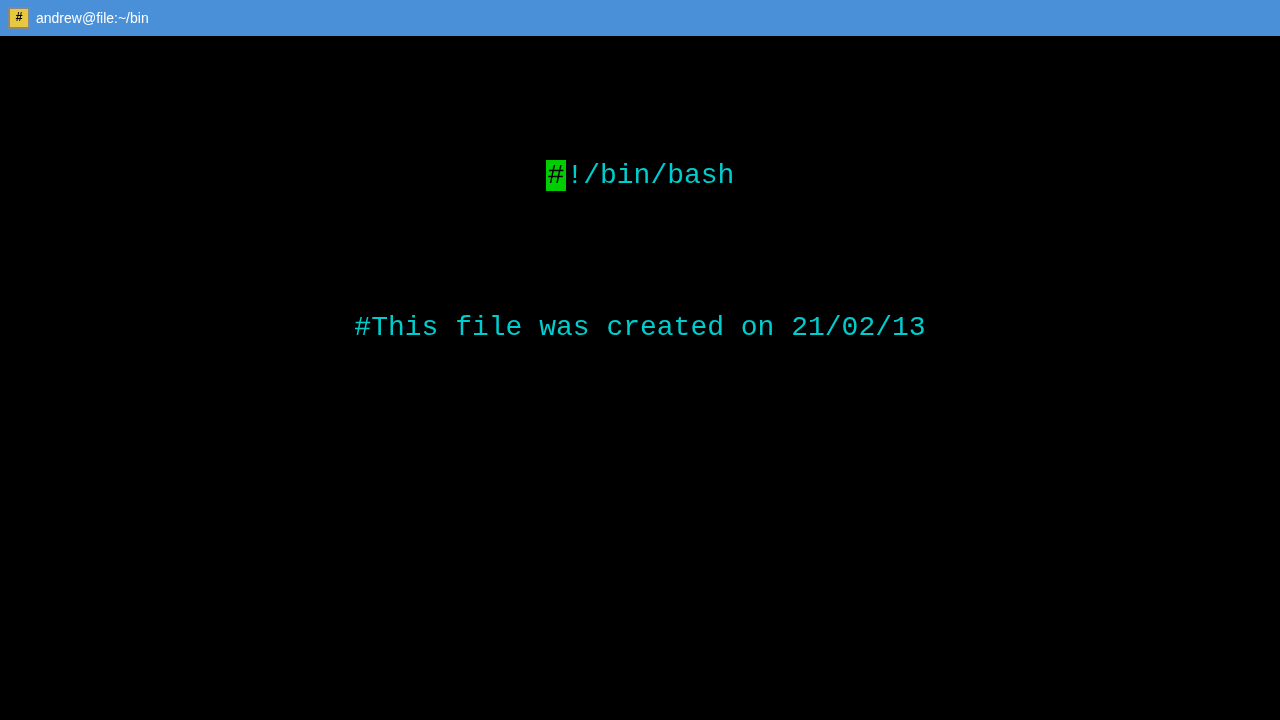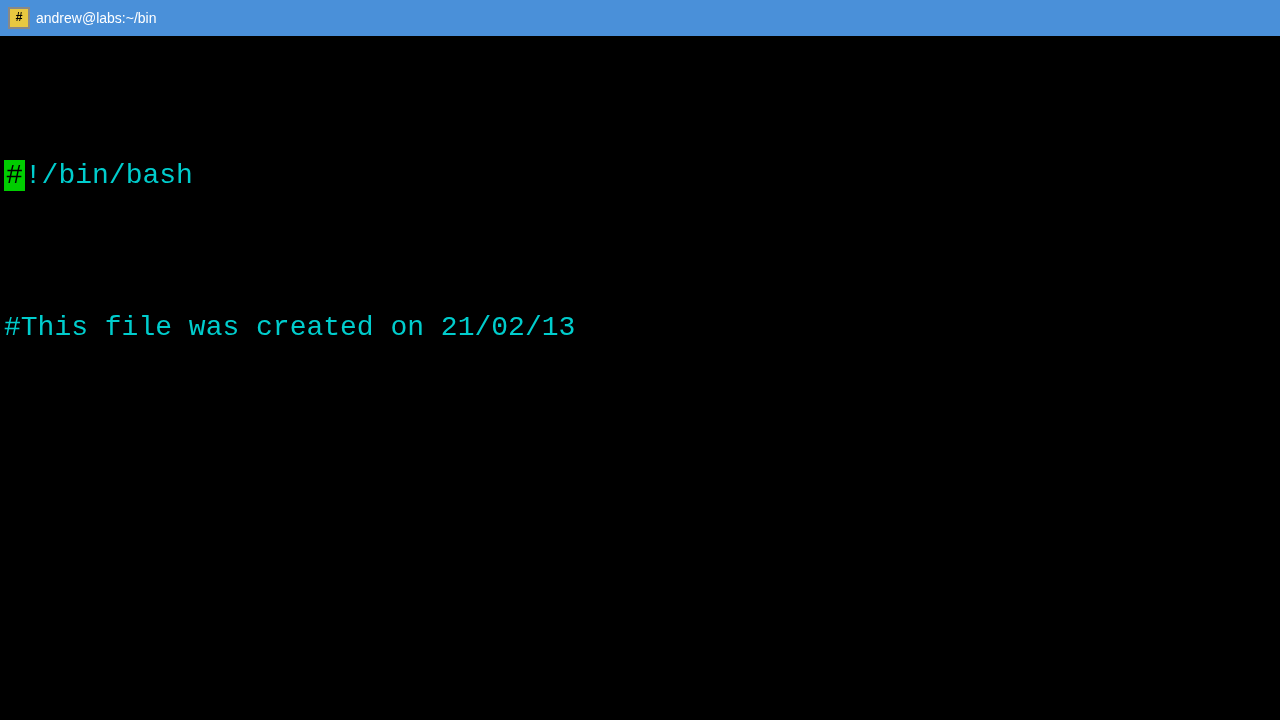--- a/index.html
+++ b/index.html
@@ -66,34 +66,35 @@
 
     
     .shebang-hash {
       background: #00cd00;
       color: #000000;
       padding: 0 2px;
     }
 
     .line {
       display: block;
+      text-align: center;
     }
 
     @keyframes blink {
       50% { opacity: 0; }
     }
   </style>
 </head>
 <body>
 
 <div class="title-bar">
   <div class="title-bar-icon">
     <span>#</span>
   </div>
-  <span class="title-bar-text">andrew@labs:~/bin</span>
+  <span class="title-bar-text">andrew@file:~/bin</span>
 </div>
 
 <div class="terminal-body">
   <div class="code-area">
     
     <span class="line"><span class="shebang-hash">#</span><span class="cyan">!/bin/bash</span></span>
     
     <span class="line"><span class="cyan">#This file was created on 21/02/13</span></span>
     
     <span class="line"> </span>

